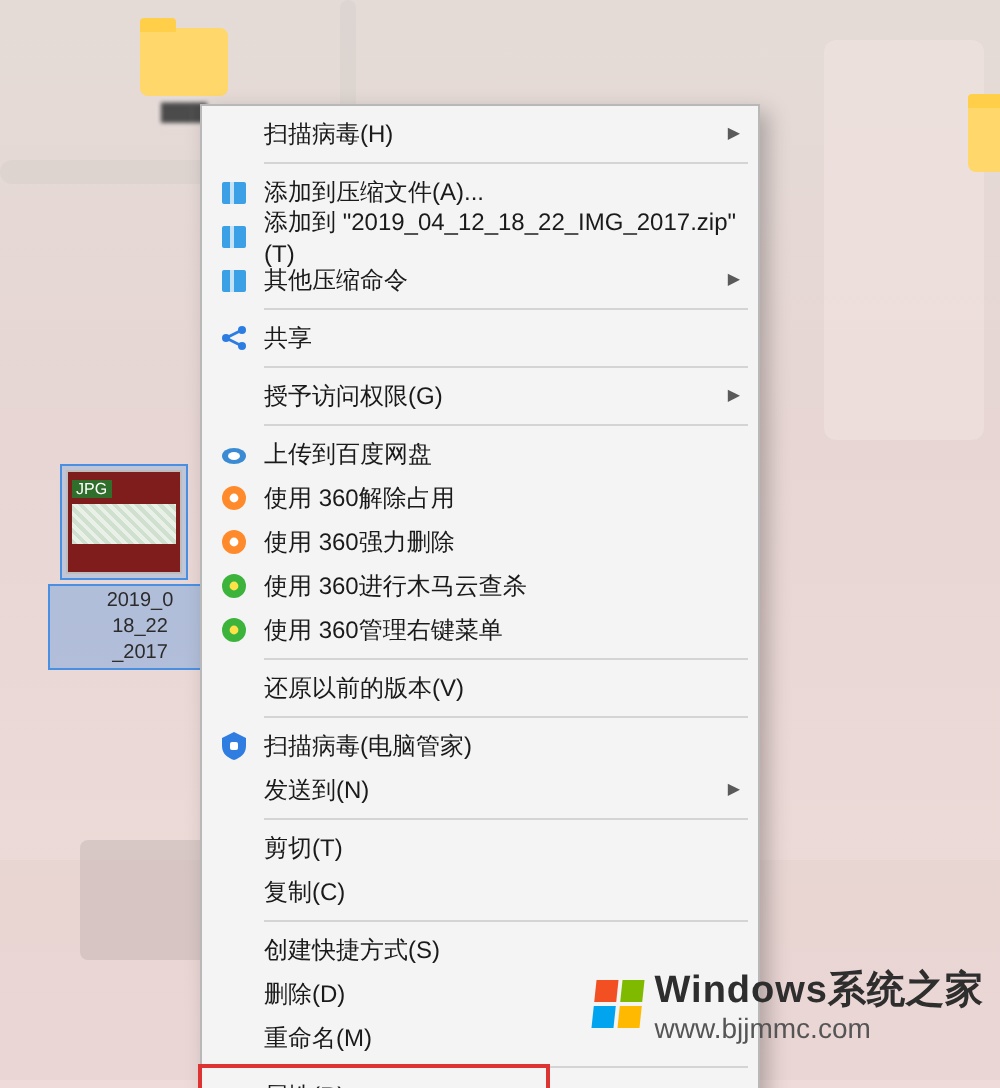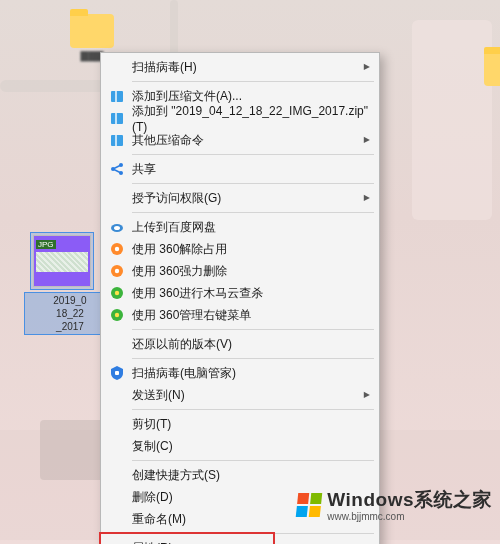--- a/index.html
+++ b/index.html
@@ -48,21 +48,21 @@
   .selected-file {
     position:absolute;
     left:30px; top:232px;
     width:64px; height:58px;
     border:1px solid #4a90e2;
     background:rgba(74,144,226,.25);
     padding:2px;
   }
   .selected-file .thumb {
     width:100%; height:100%;
-    background:#8b5cf6;
+    background:#7f1d1d;
     border:1px solid #bdbdbd;
     position:relative;
   }
   .selected-file .jpg {
     position:absolute; left:2px; top:4px;
     background:#2f6f2b; color:#fff; font-size:8px; padding:0 2px;
   }
   .selected-file .hatch {
     position:absolute; left:2px; top:16px; right:2px; height:20px;
     background: repeating-linear-gradient(45deg,#cfe0cf 0 2px,#e8f0e8 2px 4px);
@@ -137,21 +137,21 @@
     grid-template-columns:11px 11px;
     grid-template-rows:11px 11px;
     gap:2px;
     transform:skewX(-6deg);
   }
   .wm .winlogo span:nth-child(1){background:#f25022;}
   .wm .winlogo span:nth-child(2){background:#7fba00;}
   .wm .winlogo span:nth-child(3){background:#00a4ef;}
   .wm .winlogo span:nth-child(4){background:#ffb900;}
   .wm .title { font-size:19px; font-weight:600; letter-spacing:.5px; }
-  .wm .url  { font-size:10px; color:#555; margin-top:-2px; }
+  .wm .url  { font-size:14px; color:#555; margin-top:-2px; }
 </style>
 </head>
 <body>
 
 <div class="bgshape bg1"></div>
 <div class="bgshape bg2"></div>
 <div class="bgshape bg3"></div>
 <div class="bgshape bg4"></div>
 <div class="bgshape bg5"></div>
 

